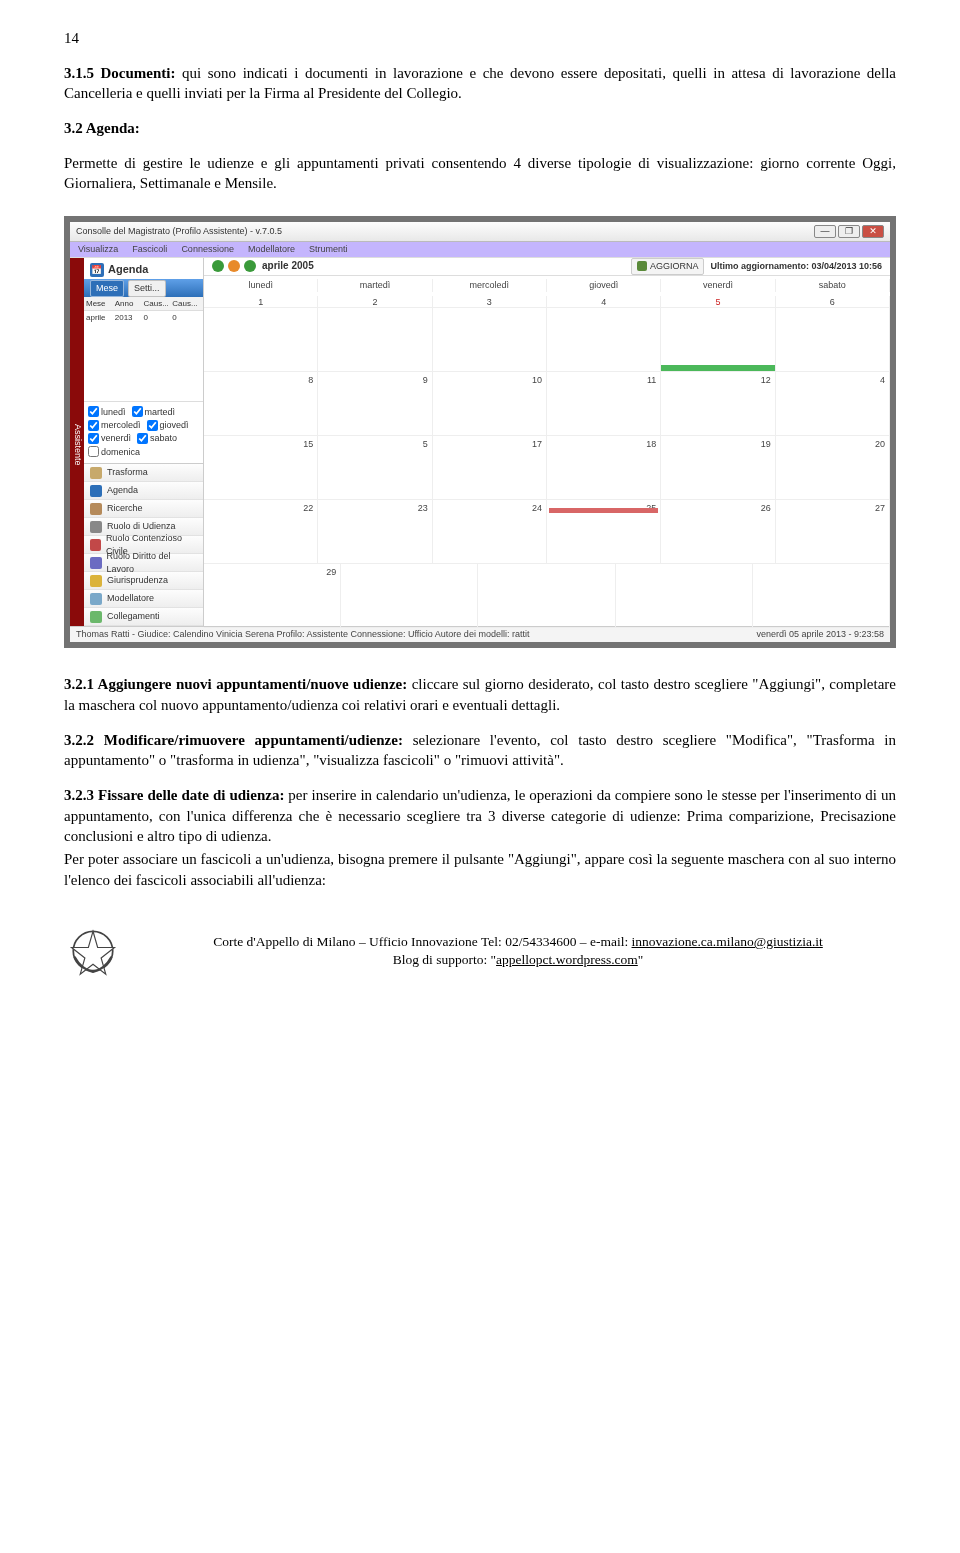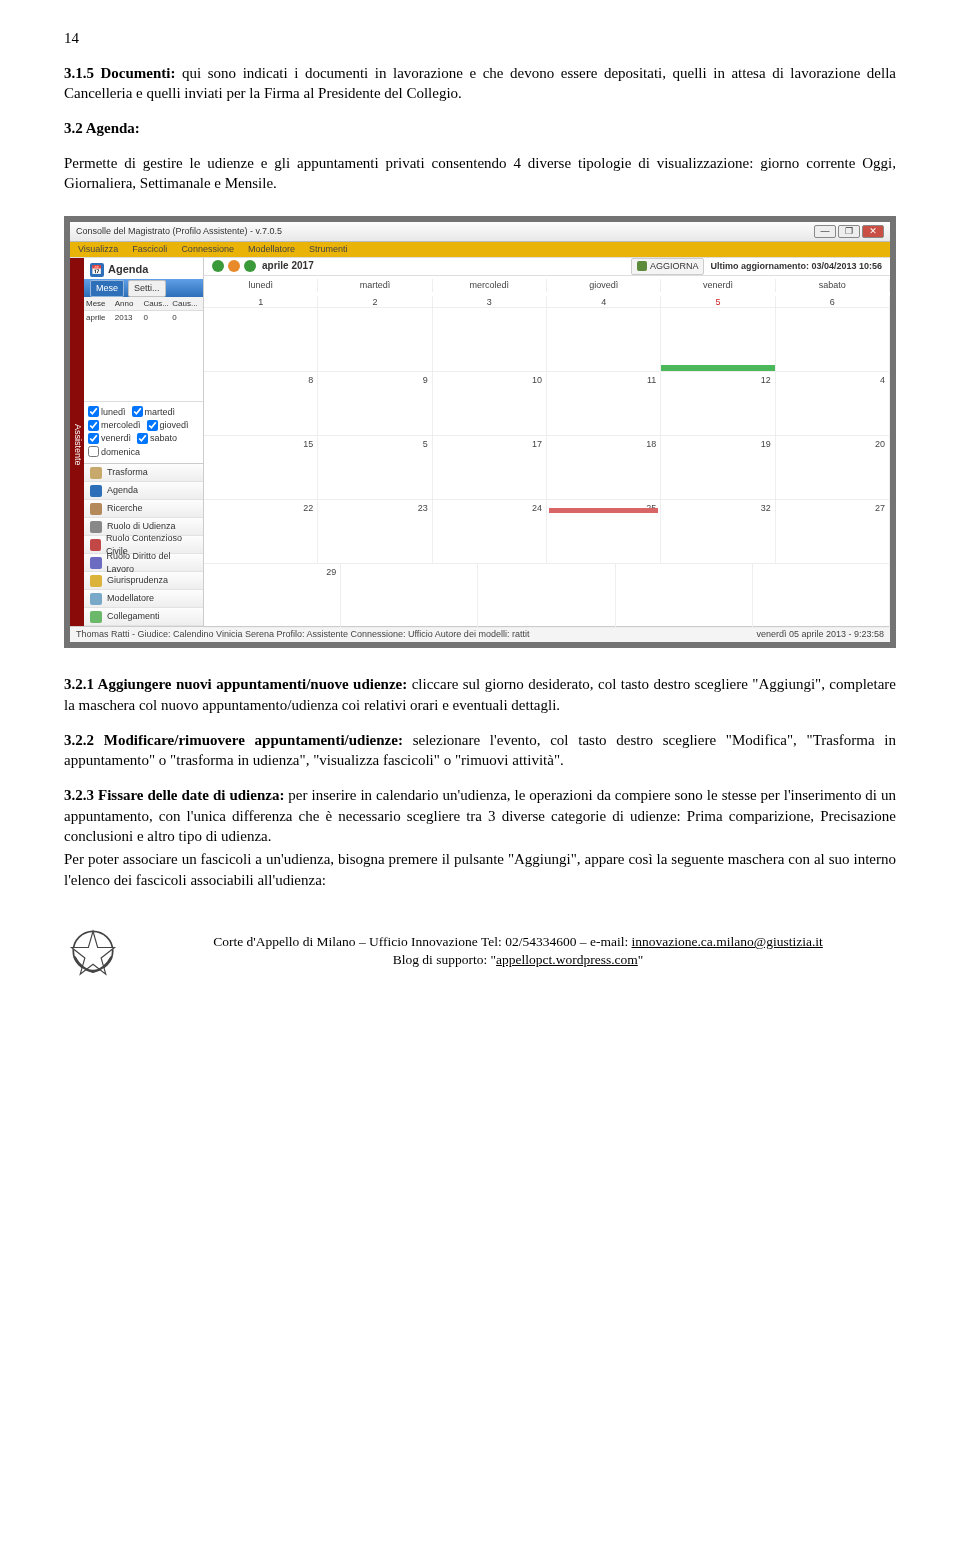--- a/index.html
+++ b/index.html
@@ -19,21 +19,21 @@
   .section-head { margin-top: 14px; }
   a { text-decoration: underline; color: #000; }
 
   
   .figure { margin: 22px 0 26px 0; border: 6px solid #737373; background:#fff; font-family: Tahoma, Arial, sans-serif; font-size: 9px; color:#333; }
   .fig-title { background: linear-gradient(#fdfdfd,#e8e8e8); height: 20px; display:flex; align-items:center; padding:0 6px; border-bottom:1px solid #bbb; position:relative; }
   .fig-title .spacer { flex:1; }
   .win-btns { display:flex; gap:2px; }
   .win-btn { width:22px; height:13px; border-radius:2px; border:1px solid #888; background:#eee; display:flex; align-items:center; justify-content:center; font-size:9px; }
   .win-btn.close { background:#c94f44; color:#fff; }
-  .fig-menu { background:#eab308; height:16px; display:flex; align-items:center; gap:14px; padding:0 8px; border-bottom:1px solid #ddd; font-size:9px; color:#444; }
+  .fig-menu { background:#c4b5fd; height:16px; display:flex; align-items:center; gap:14px; padding:0 8px; border-bottom:1px solid #ddd; font-size:9px; color:#444; }
   .fig-body { display:flex; height: 368px; }
   .fig-sidebar-red { width:14px; background:#8a0a0a; color:#fff; writing-mode: vertical-rl; text-align:center; font-size:9px; padding-top:6px; }
   .fig-left { width:120px; border-right:1px solid #ccc; display:flex; flex-direction:column; }
   .fig-left-top { flex:1; }
   .agenda-lbl { background:#fff; padding:4px 6px 2px 6px; display:flex; align-items:center; gap:4px;}
   .agenda-lbl .icon { width:14px; height:14px; background:#2d6fb8; border-radius:2px; display:flex; align-items:center; justify-content:center; color:#fff; font-size:9px;}
   .agenda-lbl .txt { font-weight:bold; color:#333; font-size:11px;}
   .mese-set { background:linear-gradient(#5fa0e8,#2d6fb8); height:18px; display:flex; align-items:center; padding:0 6px; gap:4px; color:#fff; }
   .mese-set .mese { background:#2d6fb8; padding:1px 5px; border-radius:2px; font-size:9px; border:1px solid rgba(255,255,255,0.5);}
   .mese-set .set { background:#f0f0f0; color:#333; padding:1px 5px; border-radius:2px; font-size:9px; border:1px solid rgba(0,0,0,0.2);}
@@ -212,21 +212,21 @@
           </div>
         </div>
     </div>
     <div class="fig-main">
       <div class="fig-main-top">
         <div class="nav-arrows">
             <span></span>
             <span></span>
             <span></span>
           </div>
-        <span class="month">aprile 2017</span>
+        <span class="month">aprile 2005</span>
         <span class="sp"></span>
         <span class="agg-btn">
             <span class="ico"></span>
             <span>AGGIORNA</span>
           </span>
         <span class="last-upd">
           <b>Ultimo aggiornamento:</b> <b>03/04/2013 10:56</b>
         </span>
       </div>
       <div class="cal-grid">
@@ -270,21 +270,21 @@
             <div class="cal-cell">17</div>
             <div class="cal-cell">18</div>
             <div class="cal-cell">19</div>
             <div class="cal-cell">20</div>
           </div>
         <div class="cal-week" id="cal-week-3">
             <div class="cal-cell">22</div>
             <div class="cal-cell">23</div>
             <div class="cal-cell">24</div>
             <div class="cal-cell">25<div class="bar-red"></div></div>
-            <div class="cal-cell">32</div>
+            <div class="cal-cell">26</div>
             <div class="cal-cell">27</div>
           </div>
         <div class="cal-week" id="cal-week-4">
             <div class="cal-cell">29</div>
             <div class="cal-cell"></div>
             <div class="cal-cell"></div>
             <div class="cal-cell"></div>
             <div class="cal-cell"></div>
           </div>
       </div>

